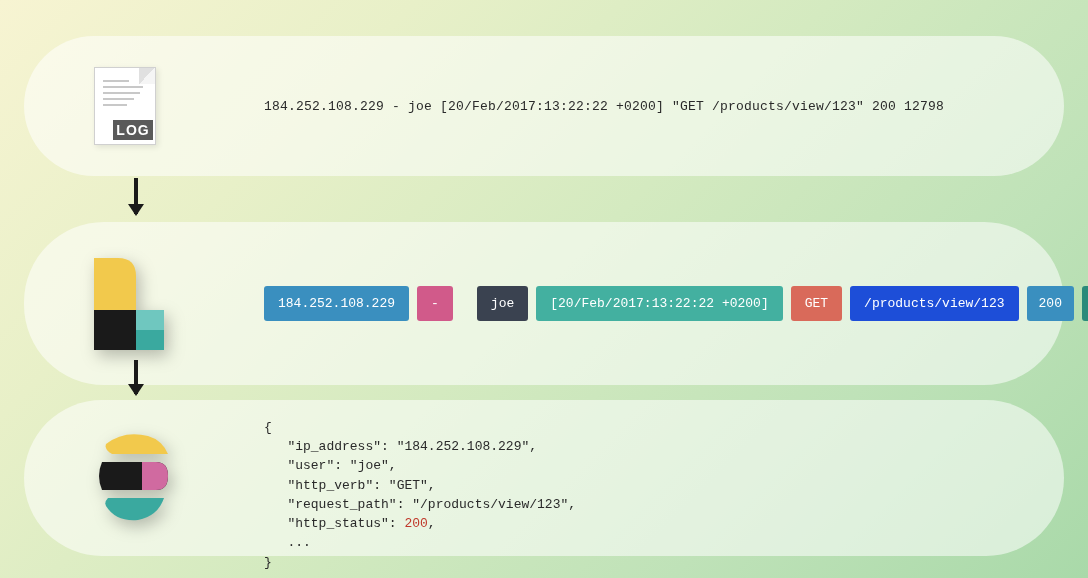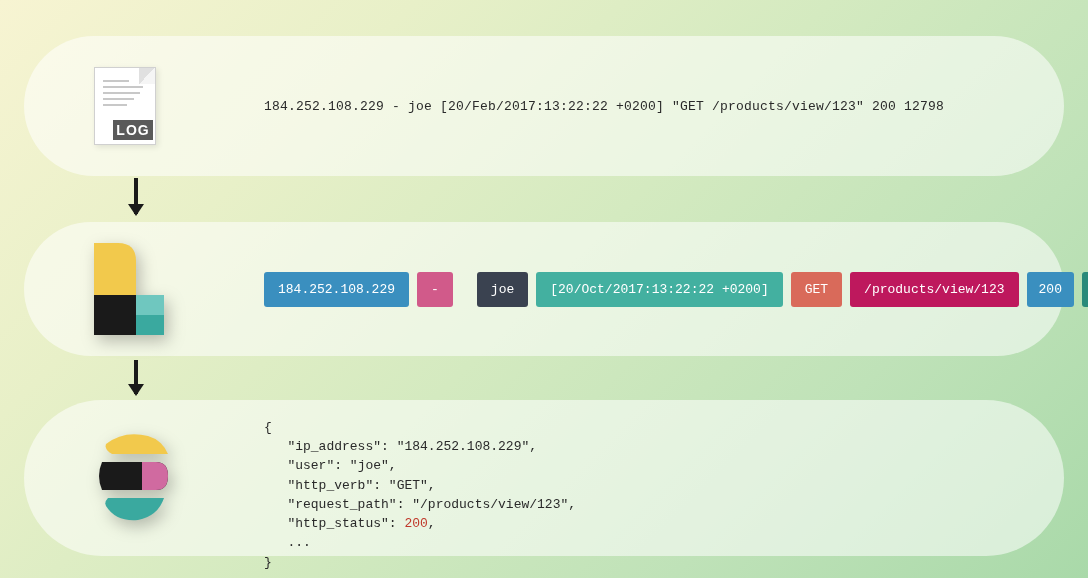--- a/index.html
+++ b/index.html
@@ -14,21 +14,21 @@
     position: absolute;
     left: 24px;
     right: 24px;
     background: rgba(255,255,255,0.55);
     border-radius: 80px;
     display: flex;
     align-items: center;
     padding: 0 40px 0 70px;
   }
   .panel-1 { top: 36px; height: 140px; }
-  .panel-2 { top: 222px; height: 134px; }
+  .panel-2 { top: 222px; height: 163px; }
   .panel-3 { top: 400px; height: 156px; align-items: stretch; }
   .icon-col { width: 120px; flex: 0 0 120px; display: flex; align-items: center; justify-content: flex-start; }
   .content-col { flex: 1; padding-left: 50px; }
 
   
   .log-icon { width: 62px; height: 78px; position: relative; }
   .log-page { width: 62px; height: 78px; background: #ffffff; border: 1px solid #d0d0d0; position: relative; box-shadow: 2px 2px 6px rgba(0,0,0,0.1); }
   .log-fold { position: absolute; top: 0; right: 0; width: 16px; height: 16px; background: linear-gradient(135deg, #e0e0e0 50%, #f5f5f5 50%); }
   .log-lines { position: absolute; top: 12px; left: 8px; right: 8px; }
   .log-lines div { height: 2px; background: #c8c8c8; margin-bottom: 4px; }
@@ -48,21 +48,21 @@
 
   .log-text { font-size: 13px; color: #2a2a2a; white-space: nowrap; letter-spacing: 0.2px; }
 
   .tokens { display: flex; gap: 8px; align-items: center; }
   .token { color: #fff; font-size: 13px; padding: 10px 14px; border-radius: 3px; white-space: nowrap; }
   .tk-ip    { background: #3a8fbf; }
   .tk-dash  { background: #d15a8a; }
   .tk-user  { background: #3a4250; margin-left: 16px; }
   .tk-ts    { background: #43b0a0; }
   .tk-verb  { background: #d96a5a; }
-  .tk-path  { background: #be185d; }
+  .tk-path  { background: #1d4ed8; }
   .tk-stat  { background: #3a8fbf; padding-left:12px; padding-right:12px;}
   .tk-bytes { background: #2a8a7a; }
 
   .json-block { font-size: 13px; color: #2a2a2a; line-height: 1.48; padding-top: 18px; }
   .json-line { white-space: pre; }
   .json-key { color: #2a2a2a; }
   .json-str { color: #2a2a2a; }
   .json-num { color: #c0392b; }
 </style>
 </head>
@@ -102,21 +102,21 @@
       <path d="M 42 92 L 0 92 L 0 52 L 42 52 L 42 92 Q 0 92 0 52" fill="#1a1a1a"></path>
       <path d="M 42 52 L 70 52 L 70 92 L 42 92 Z" fill="#3aa99f"></path>
       <rect x="42" y="52" width="28" height="20" fill="#6fc7bf"></rect>
     </svg>
   </div>
   <div class="content-col">
     <div class="tokens">
       <span class="token tk-ip">184.252.108.229</span>
       <span class="token tk-dash">-</span>
       <span class="token tk-user">joe</span>
-      <span class="token tk-ts">[20/Oct/2017:13:22:22 +0200]</span>
+      <span class="token tk-ts">[20/Feb/2017:13:22:22 +0200]</span>
       <span class="token tk-verb">GET</span>
       <span class="token tk-path">/products/view/123</span>
       <span class="token tk-stat">200</span>
       <span class="token tk-bytes">12798</span>
     </div>
   </div>
 </div>
 
 <div class="arrow arrow-2"></div>
 

